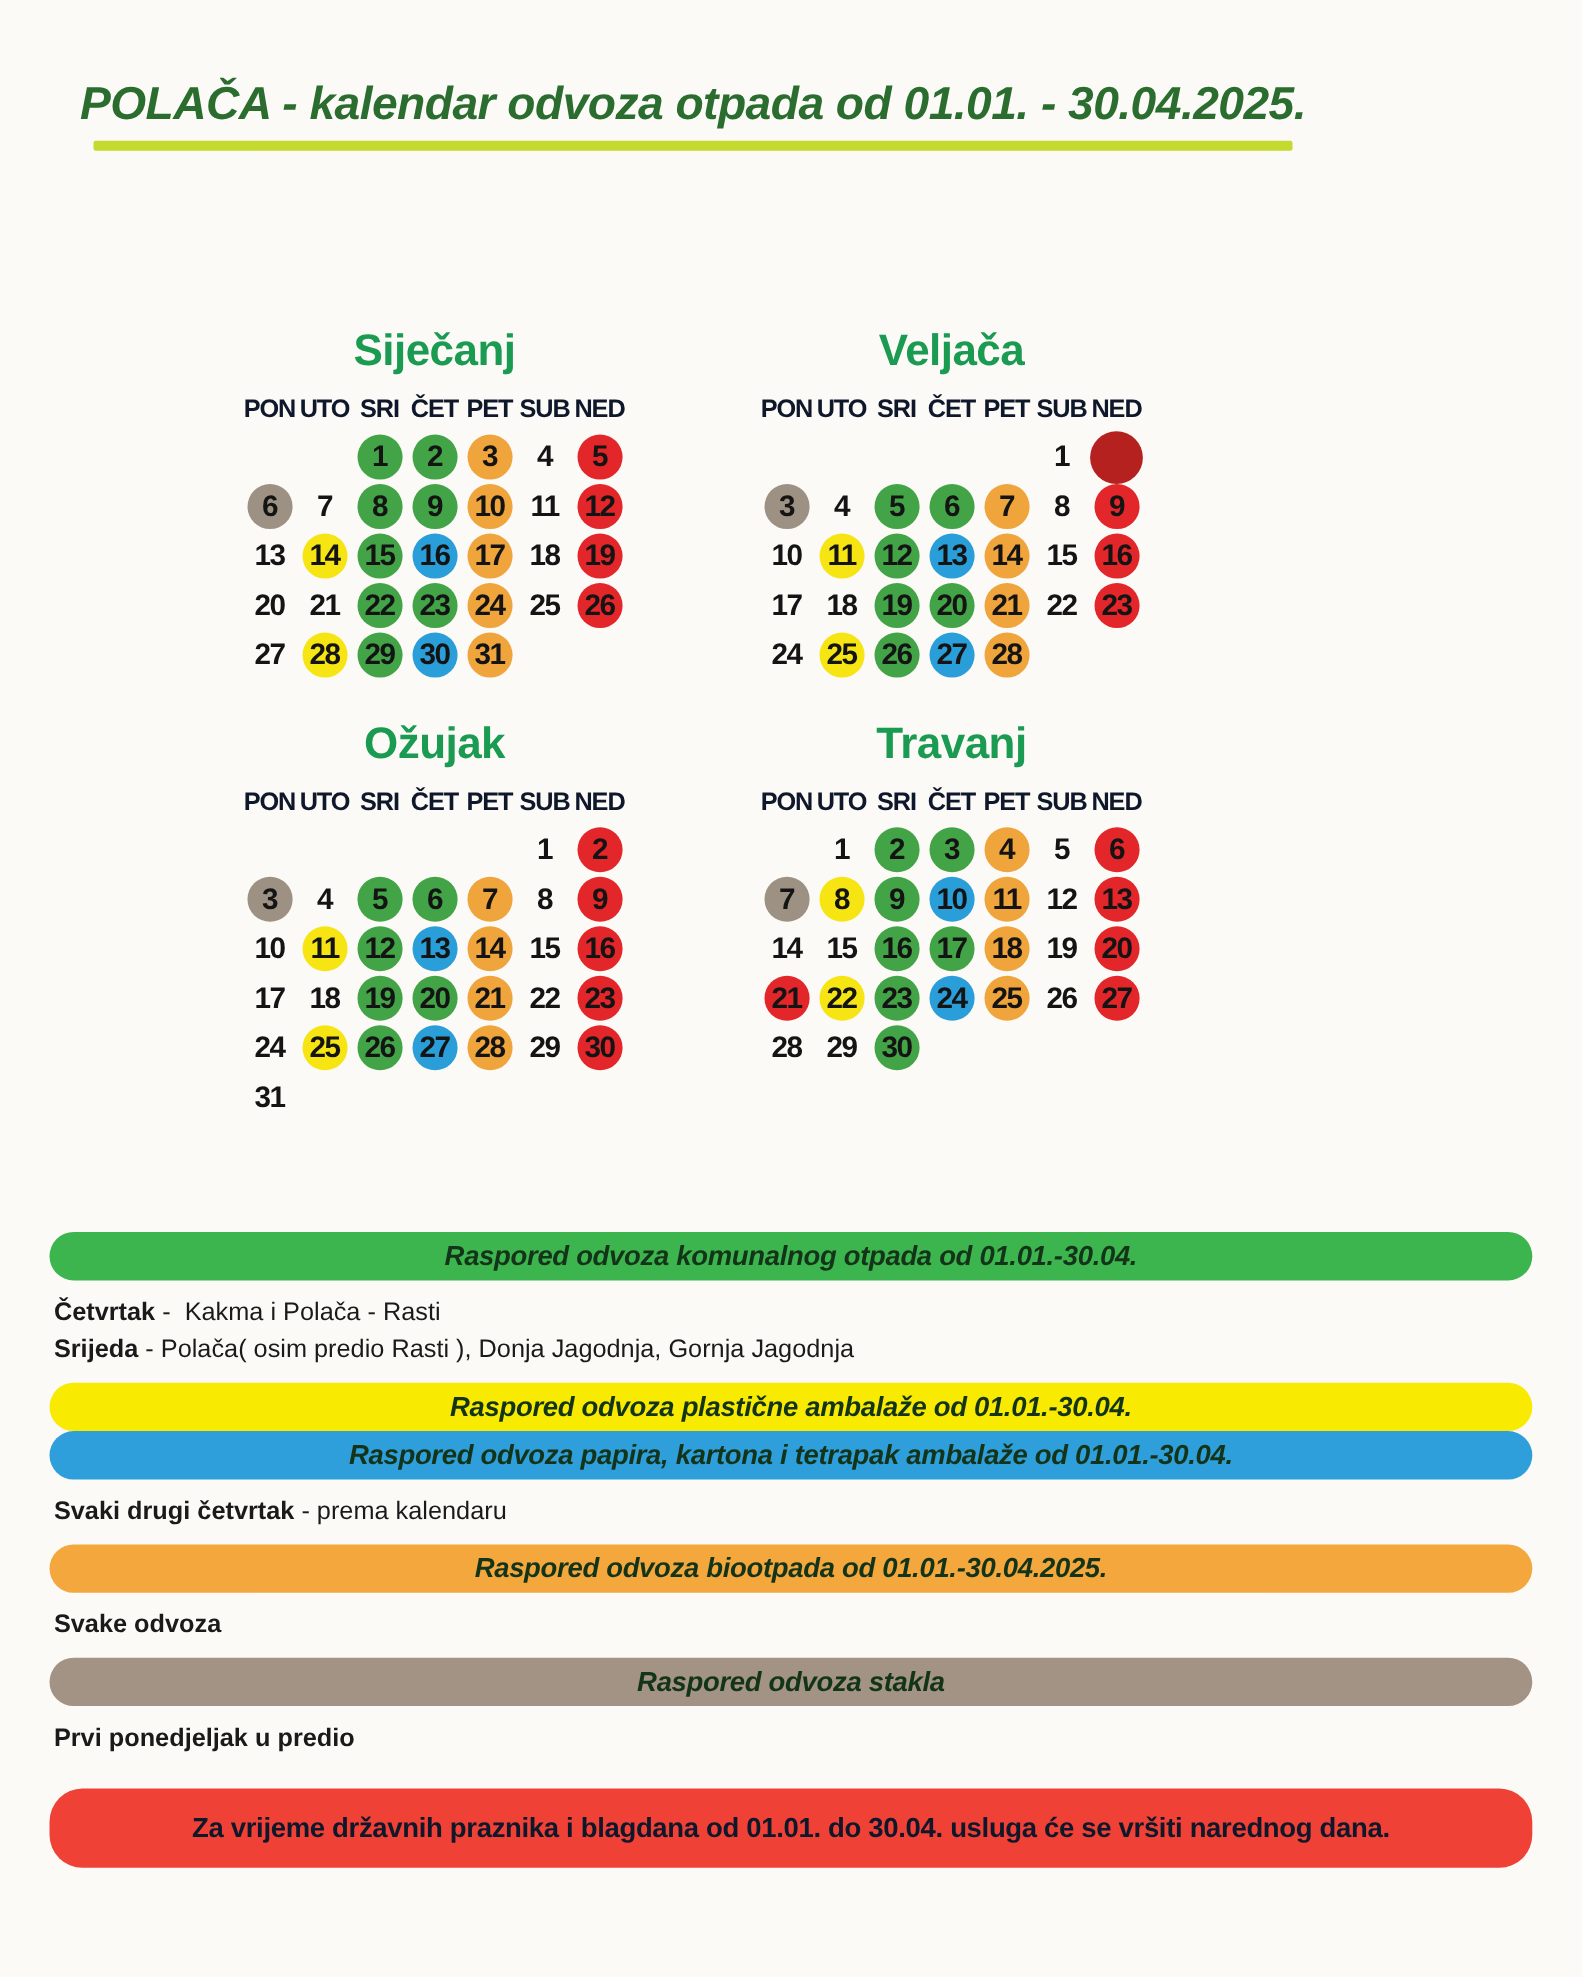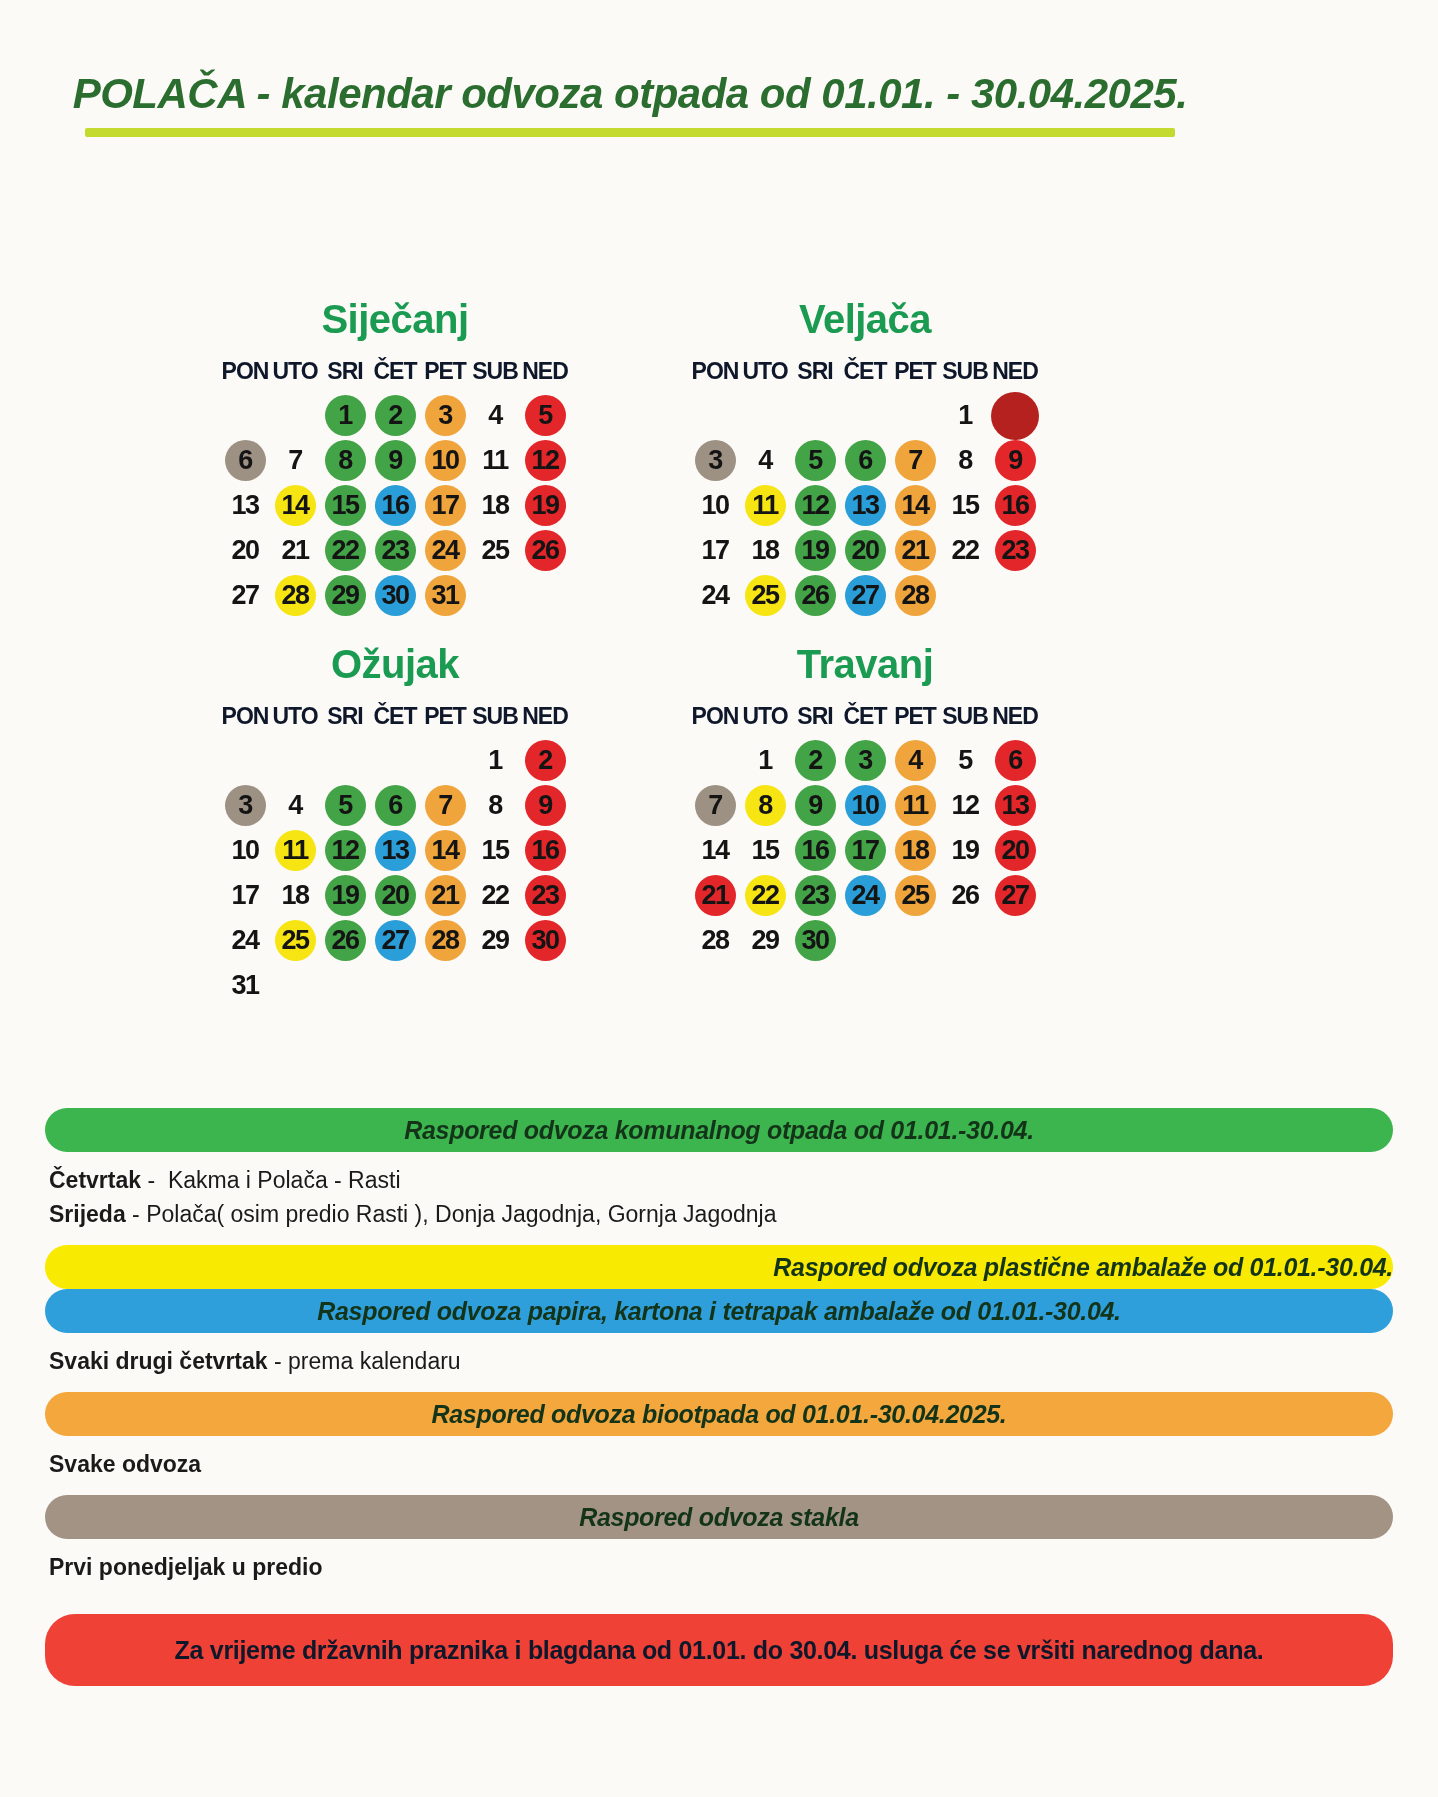--- a/index.html
+++ b/index.html
@@ -21,21 +21,21 @@
     margin: 0;
   }
   .title-underline {
     height: 9px; background: var(--underline);
     width: 1090px; margin: 10px auto 0; border-radius: 2px;
   }
 
   
   .months-row { display: flex; justify-content: center; gap: 100px; }
   #months-row-0 { margin-top: 160px; }
-  #months-row-1 { margin-top: 24px; }
+  #months-row-1 { margin-top: 36px; }
   .month { width: 370px; }
   .month-title {
     text-align: center; font-size: 40px; font-weight: 600;
     color: var(--month_green); margin: 0 0 16px 0; letter-spacing: -0.5px;
   }
   .weekdays, .days-grid {
     display: grid; grid-template-columns: repeat(7, 50px); justify-content: center;
   }
   .weekday {
     text-align: center; font-size: 23px; font-weight: 700;
@@ -685,21 +685,21 @@
       <div class="legend-item">
         <div class="legend-bar" style="background: var(--bar_green);">
           <span class="bar-text">Raspored odvoza komunalnog otpada od 01.01.-30.04.</span>
         </div>
         <div class="legend-lines">
           <p class="legend-line"><span class="bold">Četvrtak</span><span class="rest"> -  Kakma i Polača - Rasti</span></p>
           <p class="legend-line"><span class="bold">Srijeda</span><span class="rest"> - Polača( osim predio Rasti ), Donja Jagodnja, Gornja Jagodnja</span></p>
         </div>
       </div>
       <div class="legend-item">
-        <div class="legend-bar" style="background: var(--bar_yellow); justify-content: flex-end;">
+        <div class="legend-bar" style="background: var(--bar_yellow);">
           <span class="bar-text">Raspored odvoza plastične ambalaže od 01.01.-30.04.</span>
         </div>
       </div>
       <div class="legend-item">
         <div class="legend-bar" style="background: var(--bar_blue);">
           <span class="bar-text">Raspored odvoza papira, kartona i tetrapak ambalaže od 01.01.-30.04.</span>
         </div>
         <div class="legend-lines">
           <p class="legend-line"><span class="bold">Svaki drugi četvrtak</span><span class="rest"> - prema kalendaru</span></p>
         </div>

